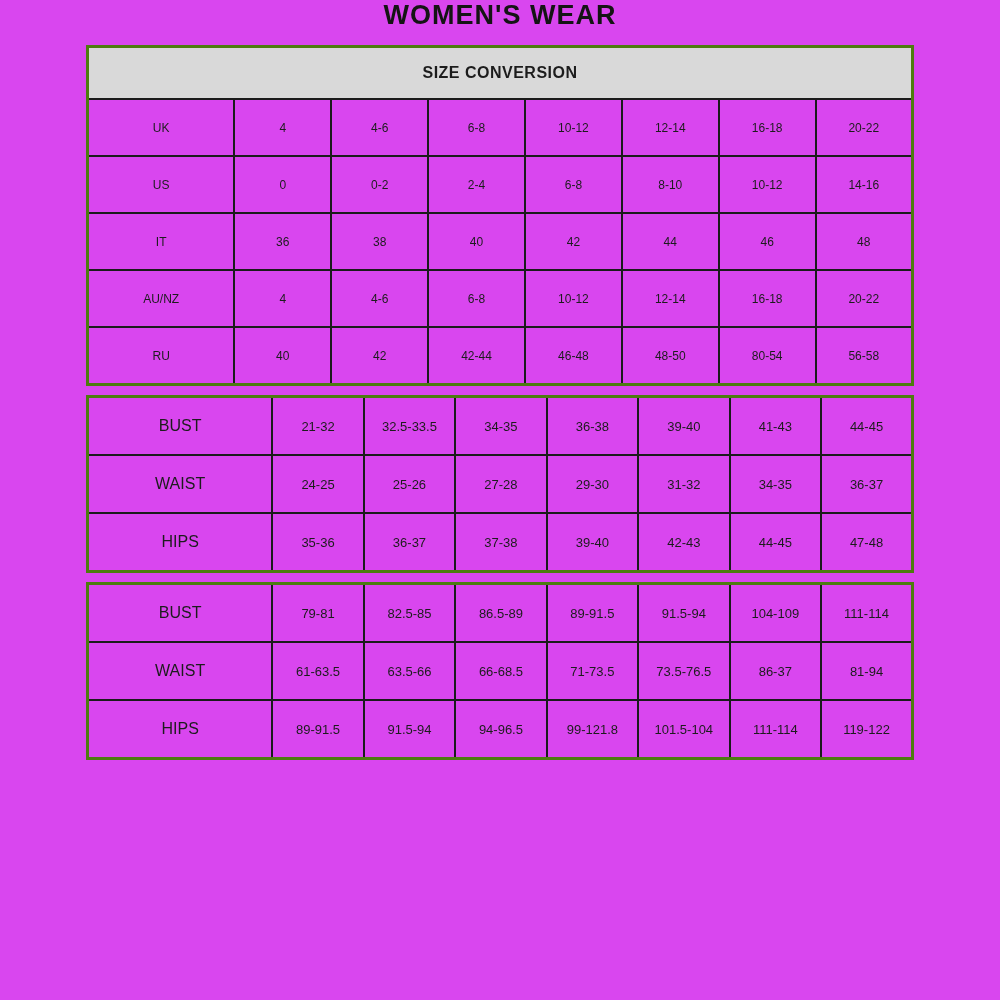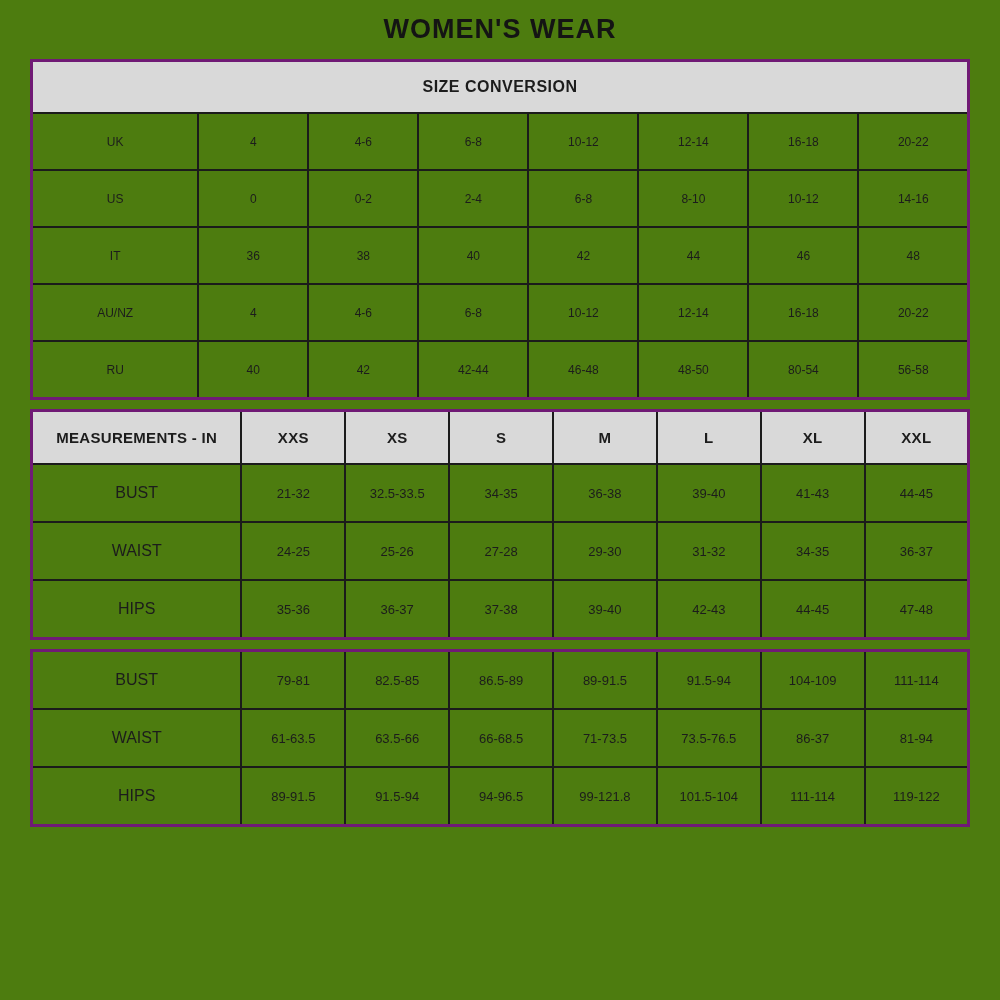--- a/index.html
+++ b/index.html
@@ -5,38 +5,37 @@
   html, body {
     margin: 0;
     padding: 0;
     background: #ffffff;
     font-family: "Liberation Sans", sans-serif;
     color: #1c1c1c;
   }
   .page {
     width: 1000px;
     height: 1000px;
-    background: #4d7c0f;
+    background: #d946ef;
     box-sizing: border-box;
-    padding-top: 14px;
   }
   .page-title {
     text-align: center;
     font-size: 27px;
     font-weight: bold;
     letter-spacing: 1px;
     margin: 0 0 14px 0;
     color: #141414;
   }
   table {
     border-collapse: collapse;
-    width: 940px;
+    width: 828px;
     margin: 0 auto;
     table-layout: fixed;
-    border: 3px solid #701a75;
+    border: 3px solid #4d7c0f;
   }
   .tbl-gap { height: 9px; }
   td {
     border: 2px solid #1b1b1b;
     text-align: center;
     vertical-align: middle;
     padding: 0;
     overflow: hidden;
   }
   
@@ -144,30 +143,20 @@
       <col class="first">
         <col>
         <col>
         <col>
         <col>
         <col>
         <col>
         <col>
     </colgroup>
     <tbody>
-        <tr class="head-row">
-      <td>MEASUREMENTS - IN</td>
-      <td>XXS</td>
-      <td>XS</td>
-      <td>S</td>
-      <td>M</td>
-      <td>L</td>
-      <td>XL</td>
-      <td>XXL</td>
-    </tr>
     <tr class="data-row">
       <td class="row-label">BUST</td>
       <td>21-32</td>
       <td>32.5-33.5</td>
       <td>34-35</td>
       <td>36-38</td>
       <td>39-40</td>
       <td>41-43</td>
       <td>44-45</td>
     </tr>

